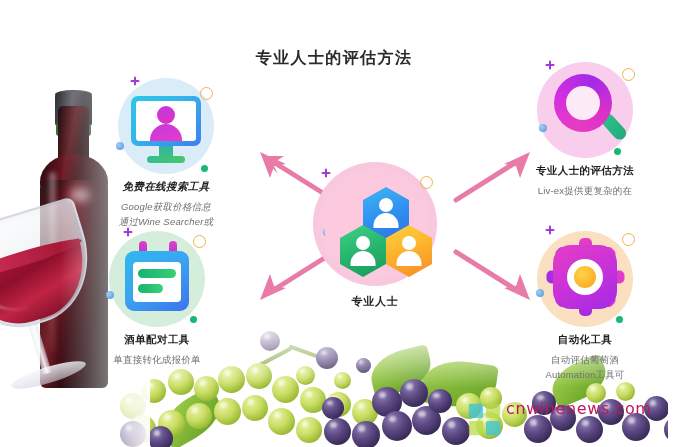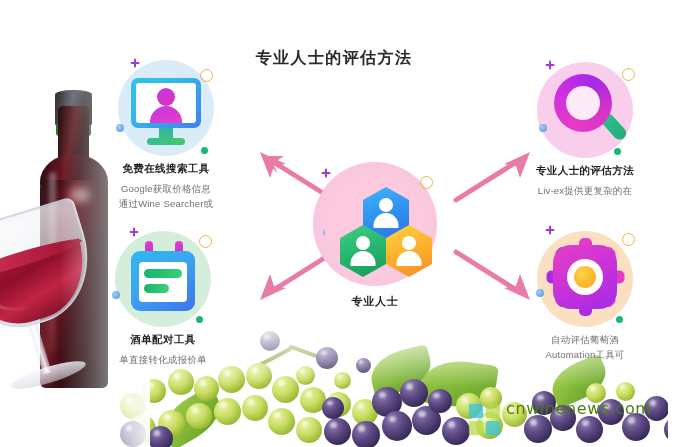--- a/index.html
+++ b/index.html
@@ -194,21 +194,21 @@
   .hp-body{position:absolute;left:50%;top:26px;transform:translateX(-50%);width:25px;height:15px;
     border-radius:13px 13px 0 0;background:#fff;}
   .center-label{margin-top:8px;font-size:11px;font-weight:bold;color:#1f1f1f;letter-spacing:.8px;}
 
   
   .arrow{position:absolute;}
 
   
   .watermark{position:absolute;right:6px;bottom:4px;width:200px;height:44px;}
   .wm-logo{position:absolute;left:4px;top:2px;width:38px;height:38px;opacity:.92;}
-  .wm-en{position:absolute;left:44px;top:0px;font-size:16px;color:#4d7c0f;letter-spacing:.6px;
+  .wm-en{position:absolute;left:44px;top:0px;font-size:16px;color:#be185d;letter-spacing:.6px;
     font-family:"DejaVu Sans",sans-serif;}
   .wm-cn{position:absolute;left:44px;top:19px;font-size:19px;color:#2bb7cf;font-weight:bold;letter-spacing:1px;}
 </style>
 </head>
 <body>
 
 <div id="stage">
 
   <div class="photo-layer">
 
@@ -316,21 +316,21 @@
   <svg class="arrow" style="left:248px;top:248px;" width="90" height="60" viewBox="0 0 90 60">
     <path d="M86 4 L24 43" stroke="#e87ba8" stroke-width="5" stroke-linecap="round"></path>
     <path d="M12 52 L38 40 L26 38 L22 26 Z" fill="#e87ba8"></path>
   </svg>
 
   <svg class="arrow" style="left:452px;top:248px;" width="90" height="60" viewBox="0 0 90 60">
     <path d="M4 4 L66 43" stroke="#e87ba8" stroke-width="5" stroke-linecap="round"></path>
     <path d="M78 52 L52 40 L64 38 L68 26 Z" fill="#e87ba8"></path>
   </svg>
 
-  <div class="node" style="left:81px;top:60px;">
+  <div class="node" style="left:81px;top:78px;font-style:italic;">
     <div class="disc" style="background:#d9ecf7;">
       <div class="spark" style="left:12px;top:-2px;"></div>
       <div class="ring-dot" style="right:1px;top:9px;"></div>
       <div class="dot-b" style="left:-2px;top:64px;"></div>
       <div class="dot-g" style="right:6px;bottom:2px;"></div>
       <div style="position:absolute;inset:0;">
         <div class="mon-base"></div>
         <div class="mon-neck"></div>
         <div class="mon-screen"></div>
         <div class="mon-inner"></div>
@@ -338,21 +338,21 @@
         <div class="mon-body"></div>
       </div>
     </div>
     <div class="node-title">免费在线搜索工具</div>
     <div class="node-desc">
       <div>Google获取价格信息</div>
       <div>通过Wine Searcher或</div>
     </div>
   </div>
 
-  <div class="node" style="left:78px;top:231px;">
+  <div class="node" style="left:72px;top:231px;">
     <div class="disc" style="background:#d4eedb;">
       <div class="spark" style="left:14px;top:-4px;"></div>
       <div class="ring-dot" style="right:-1px;top:4px;"></div>
       <div class="dot-b" style="left:-3px;top:60px;"></div>
       <div class="dot-g" style="right:8px;bottom:4px;"></div>
       <div style="position:absolute;inset:0;">
         <div class="cb-clip" style="left:30px;"></div>
         <div class="cb-clip" style="left:60px;"></div>
         <div class="cb-body"></div>
         <div class="cb-card"></div>
@@ -393,20 +393,21 @@
       <div class="gear">
         <div class="gear-tooth" style="transform:rotate(0deg);"></div>
         <div class="gear-tooth" style="transform:rotate(45deg);"></div>
         <div class="gear-tooth" style="transform:rotate(90deg);"></div>
         <div class="gear-tooth" style="transform:rotate(135deg);"></div>
         <div class="gear-core"></div>
         <div class="gear-white"></div>
         <div class="gear-dot"></div>
       </div>
     </div>
+    <div class="node-title">自动化工具</div>
     <div class="node-desc">
       <div>自动评估葡萄酒</div>
       <div>Automation工具可</div>
     </div>
   </div>
 
   <div class="center-node">
     <div class="center-outer">
       <div class="spark" style="left:8px;top:6px;"></div>
       <div class="ring-dot" style="right:4px;top:14px;"></div>

